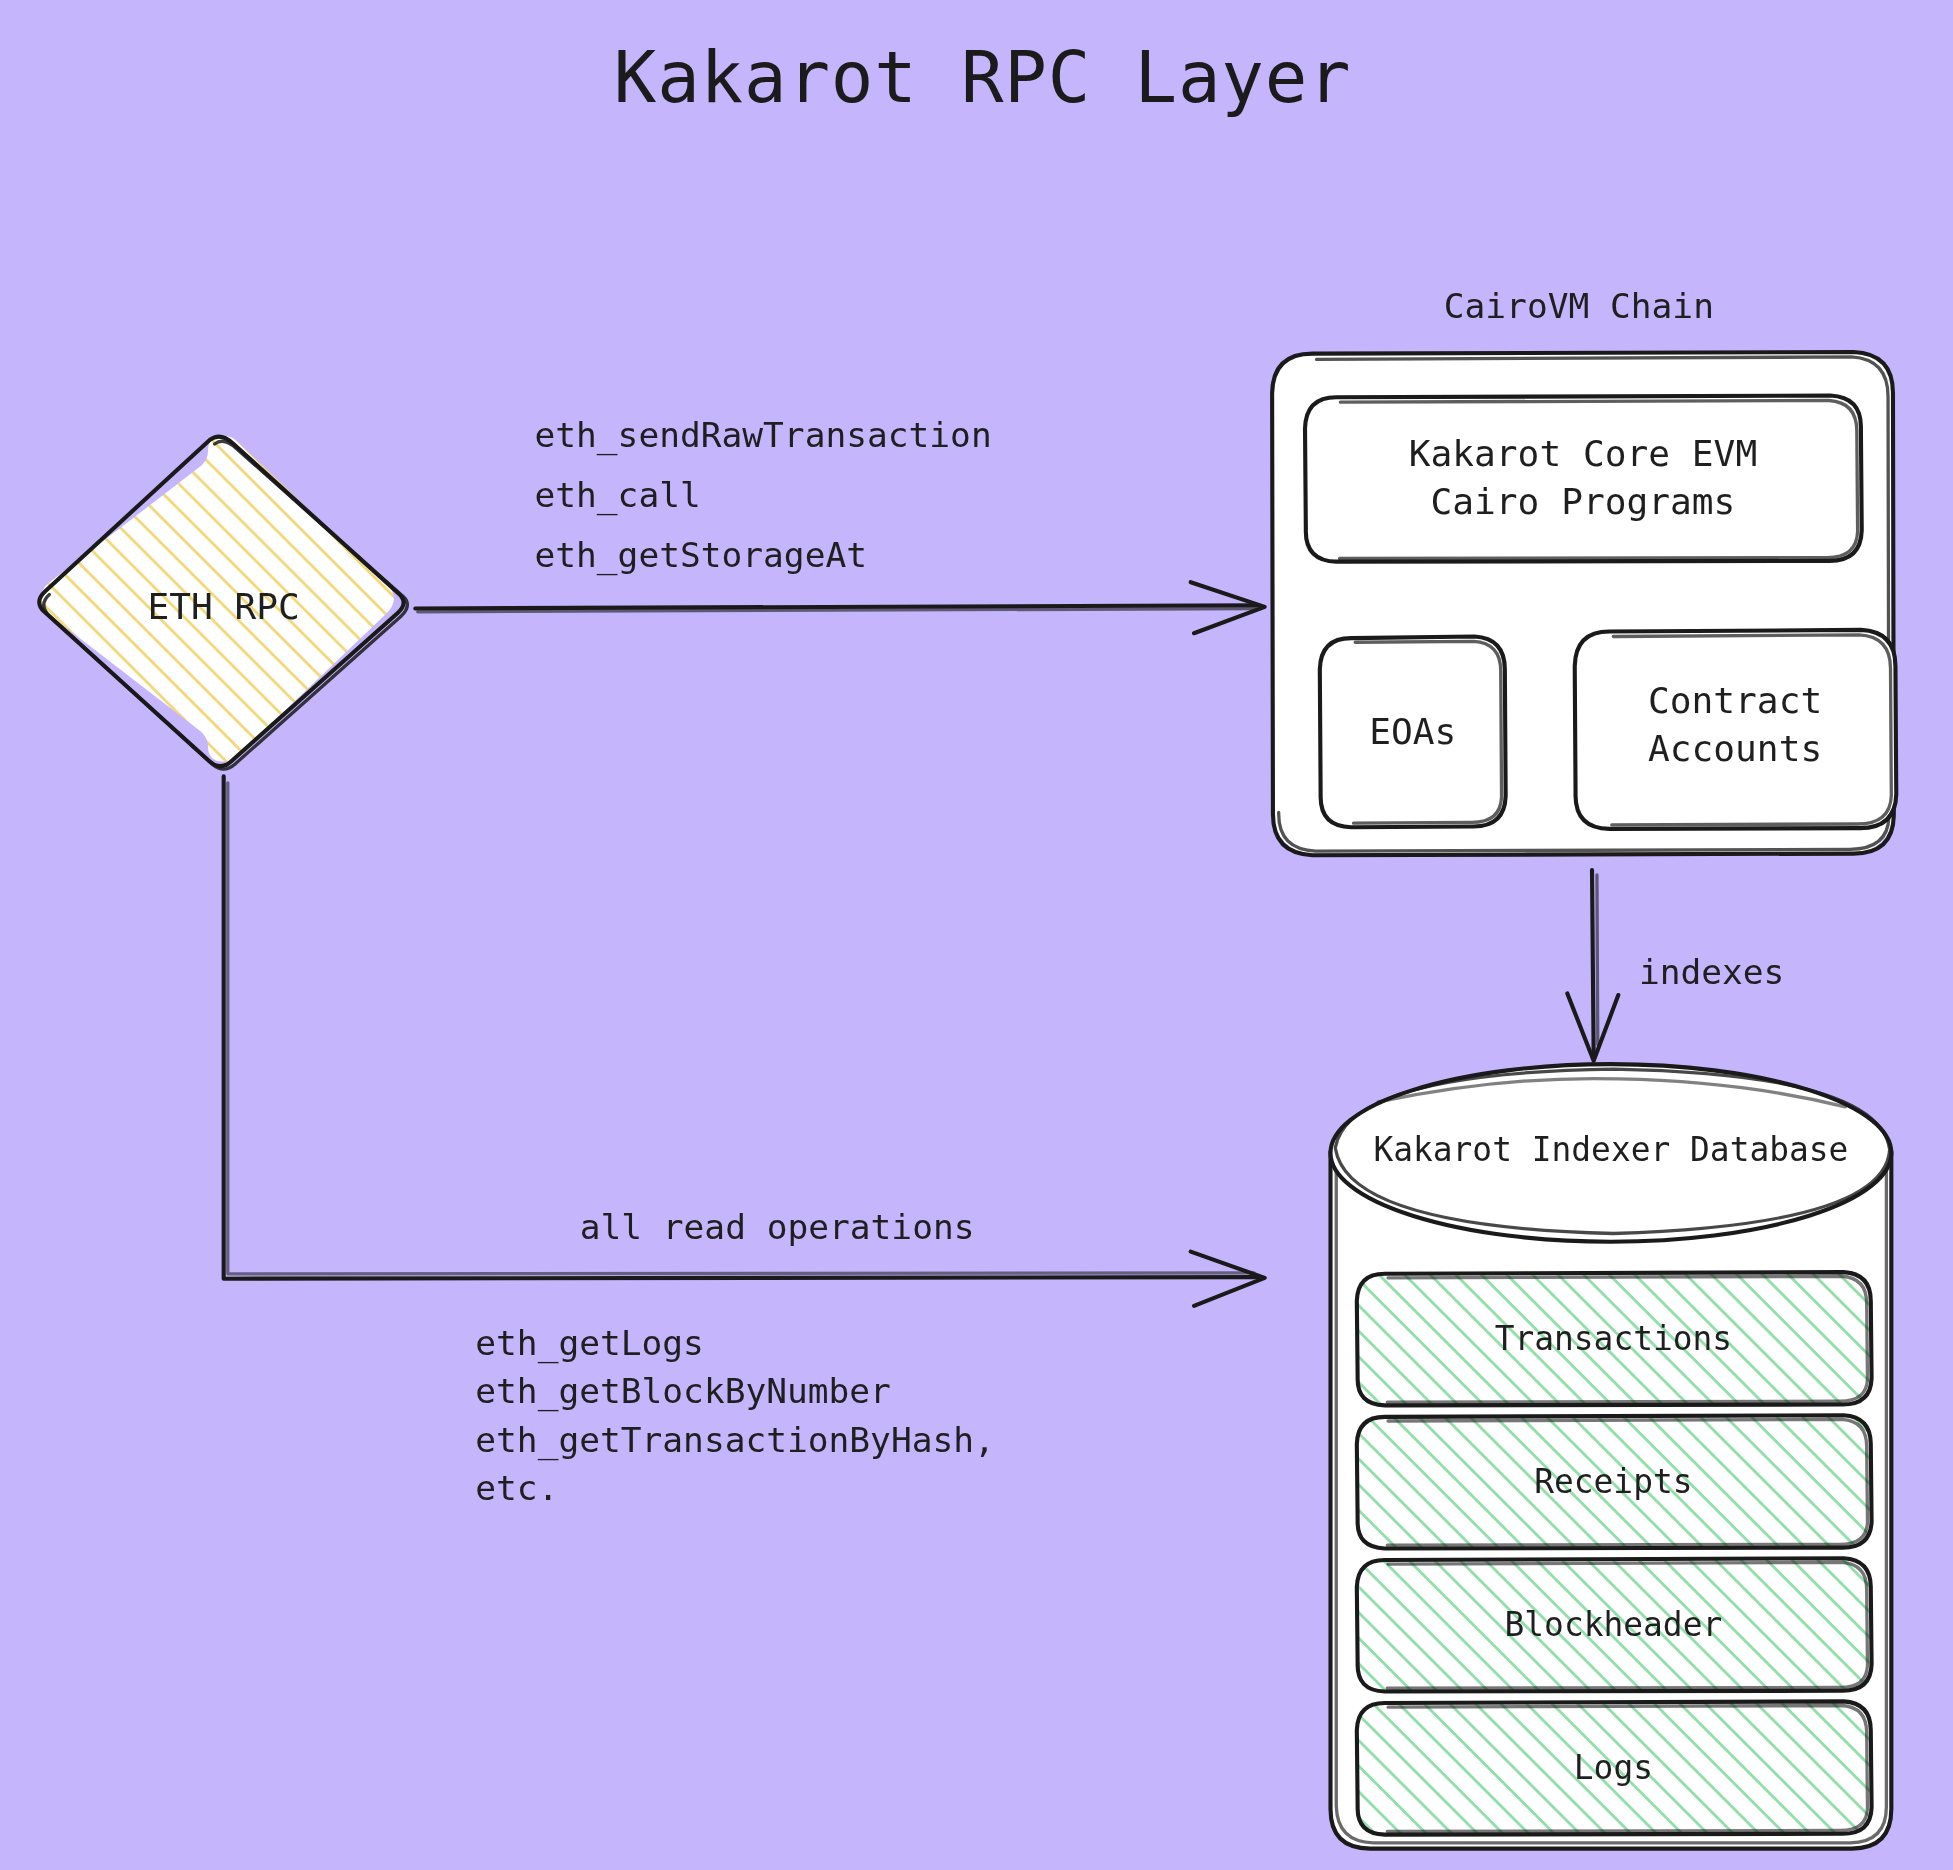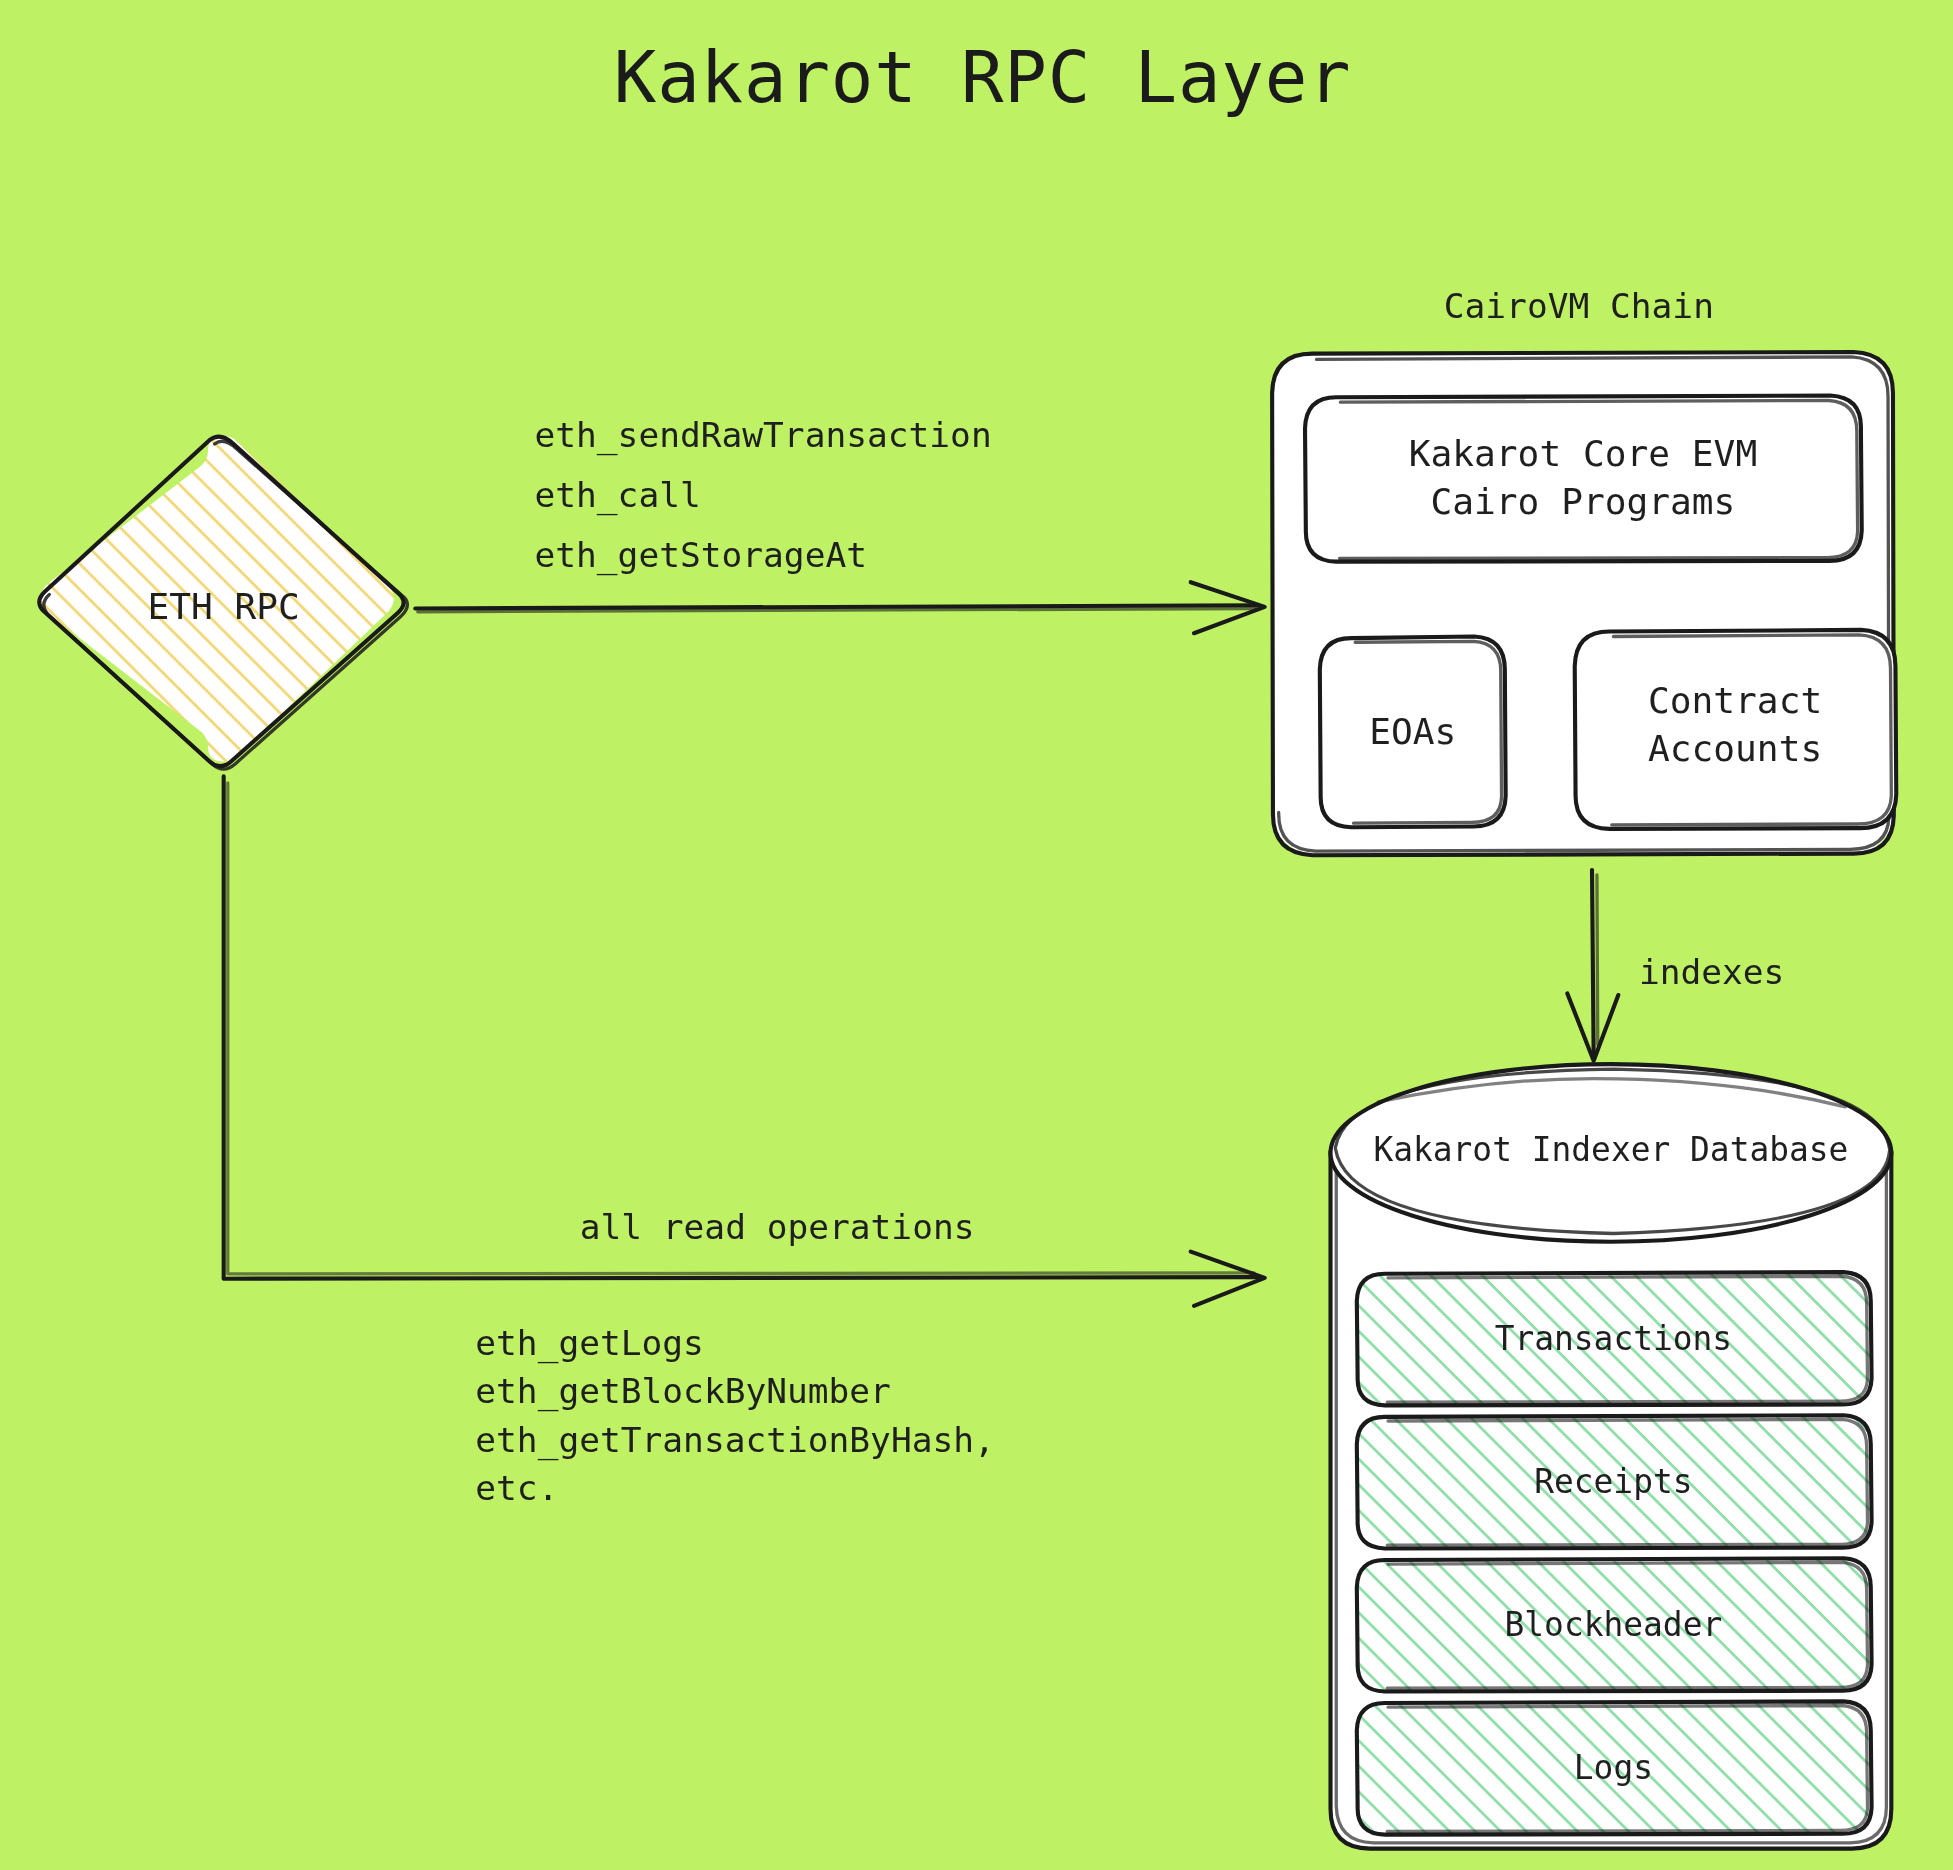--- a/index.html
+++ b/index.html
@@ -10,21 +10,21 @@
   body {
     width: 1953px;
     height: 1870px;
     font-family: "DejaVu Sans Mono", monospace;
     overflow: hidden;
   }
   #canvas {
     position: relative;
     width: 1953px;
     height: 1870px;
-    background: #bef264;
+    background: #c4b5fd;
   }
   svg.diagram {
     position: absolute;
     left: 0; top: 0;
     width: 1953px;
     height: 1870px;
   }
   .sk-stroke {
     fill: none;
     stroke: #1a1a1a;

